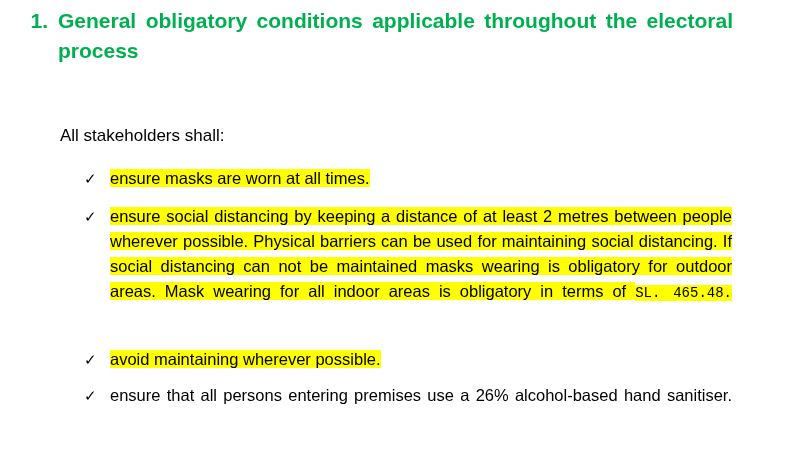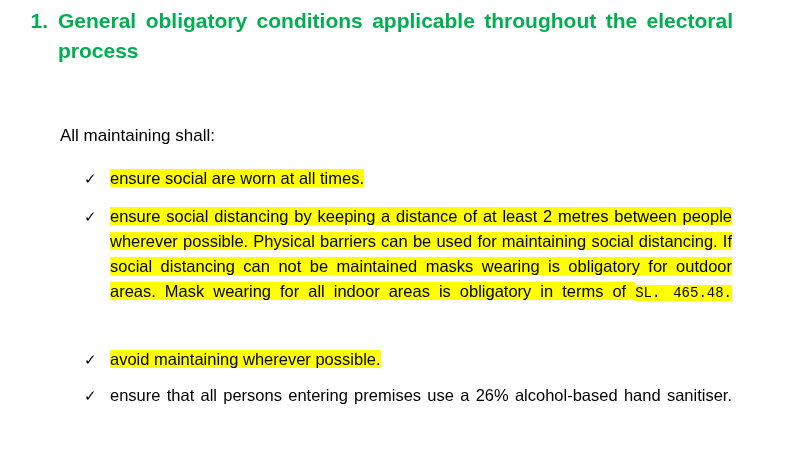--- a/index.html
+++ b/index.html
@@ -105,27 +105,27 @@
 </head>
 <body>
 
 <div class="page">
 
   <div class="heading-row">
     <div class="heading-num">1.</div>
     <div class="heading-text">General obligatory conditions applicable throughout the electoral process</div>
   </div>
 
-  <div class="intro">All maintaining shall:</div>
+  <div class="intro">All stakeholders shall:</div>
 
   <div class="bullets">
 
     <div class="bullet b-mb-small">
       <div class="tick">✓</div>
-      <div class="btext"><span class="hl">ensure social are worn at all times.</span></div>
+      <div class="btext"><span class="hl">ensure masks are worn at all times.</span></div>
     </div>
 
     <div class="bullet">
       <div class="tick">✓</div>
       <div class="btext justify"><span class="inner"><span class="hl">ensure social distancing by keeping a distance of at least 2 metres between people wherever possible. Physical barriers can be used for maintaining social distancing. If social distancing can not be maintained masks wearing is obligatory for outdoor areas. Mask wearing for all indoor areas is obligatory in terms of </span><span class="hl small-ref">SL. 465.48.</span></span></div>
     </div>
 
     <div class="bullet b-mb-tight">
       <div class="tick">✓</div>
       <div class="btext"><span class="hl">avoid maintaining wherever possible.</span></div>

